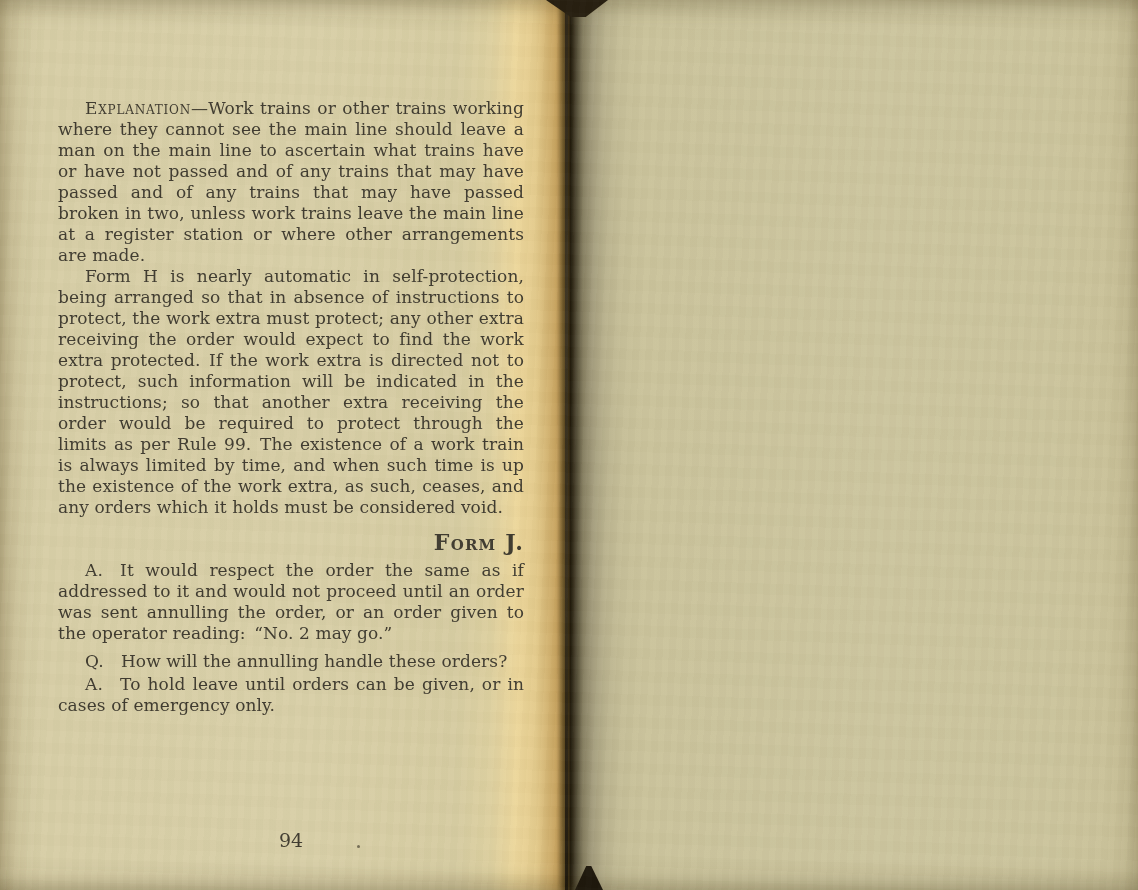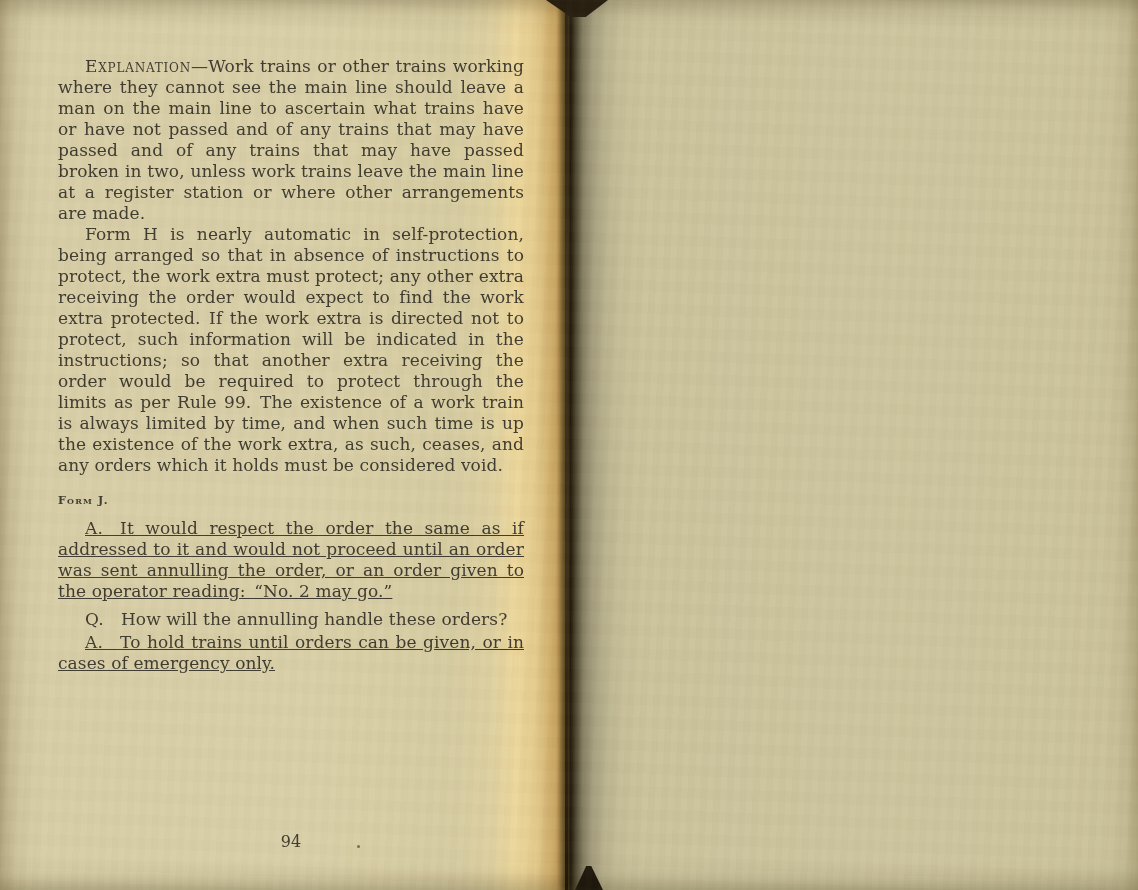--- a/index.html
+++ b/index.html
@@ -63,53 +63,54 @@
     background:
       repeating-linear-gradient(93deg, rgba(120,108,66,.035) 0 7px, rgba(255,250,220,.03) 7px 13px),
       repeating-linear-gradient(2deg, rgba(110,98,60,.028) 0 11px, rgba(255,252,228,.028) 11px 23px);
   }
   
   .textcol{
     position:absolute;
     text-align:justify;
     font-size:17px;line-height:21px;
     letter-spacing:.1px;
+    margin-top:42px;
   }
   .textcol-left{left:58px;top:56px;width:466px;}
   p.para{margin:0;text-indent:27px;}
   p.q{margin:7px 0 0 0;text-indent:27px;}
-  p.a{margin:2px 0 0 0;text-indent:27px;text-decoration:underline;}
+  p.a{margin:2px 0 0 0;text-indent:27px;}
   h2.form-heading{
     margin:14px 0 7px 0;
-    font-size:11px;line-height:21px;
+    font-size:22px;line-height:21px;
     font-weight:600;
     font-variant:small-caps;
     letter-spacing:1.2px;
-    text-align:left;
+    text-align:right;
   }
   .sc{font-variant:small-caps;letter-spacing:.8px;}
   .page-number{
     position:absolute;bottom:39px;
-    font-size:16px;text-align:center;
+    font-size:19px;text-align:center;
   }
   .page-number-left{left:58px;width:466px;}
 </style>
 </head>
 <body>
 
 <div class="spread">
 
   <div class="page-left">
     <div class="textcol textcol-left">
       <p class="para"><span class="sc">Explanation</span><span>—Work trains or other trains working where they cannot see the main line should leave a man on the main line to ascertain what trains have or have not passed and of any trains that may have passed and of any trains that may have passed broken in two, unless work trains leave the main line at a register station or where other arrangements are made.</span></p>
       <p class="para">Form H is nearly automatic in self-protection, being arranged so that in absence of instructions to protect, the work extra must protect; any other extra receiving the order would expect to find the work extra protected. If the work extra is directed not to protect, such information will be indicated in the instructions; so that another extra receiving the order would be required to protect through the limits as per Rule 99. The existence of a work train is always limited by time, and when such time is up the existence of the work extra, as such, ceases, and any orders which it holds must be considered void.</p>
       <h2 class="form-heading">Form J.</h2>
       <p class="a">A.  It would respect the order the same as if addressed to it and would not proceed until an order was sent annulling the order, or an order given to the operator reading: “No. 2 may go.”</p>
       <p class="q">Q.  How will the annulling handle these orders?</p>
-      <p class="a">A.  To hold trains until orders can be given, or in cases of emergency only.</p>
+      <p class="a">A.  To hold leave until orders can be given, or in cases of emergency only.</p>
     </div>
     <div class="page-number page-number-left">94</div>
     <div class="speck"></div>
   </div>
 
   <div class="page-right">
     
     
   </div>
 

